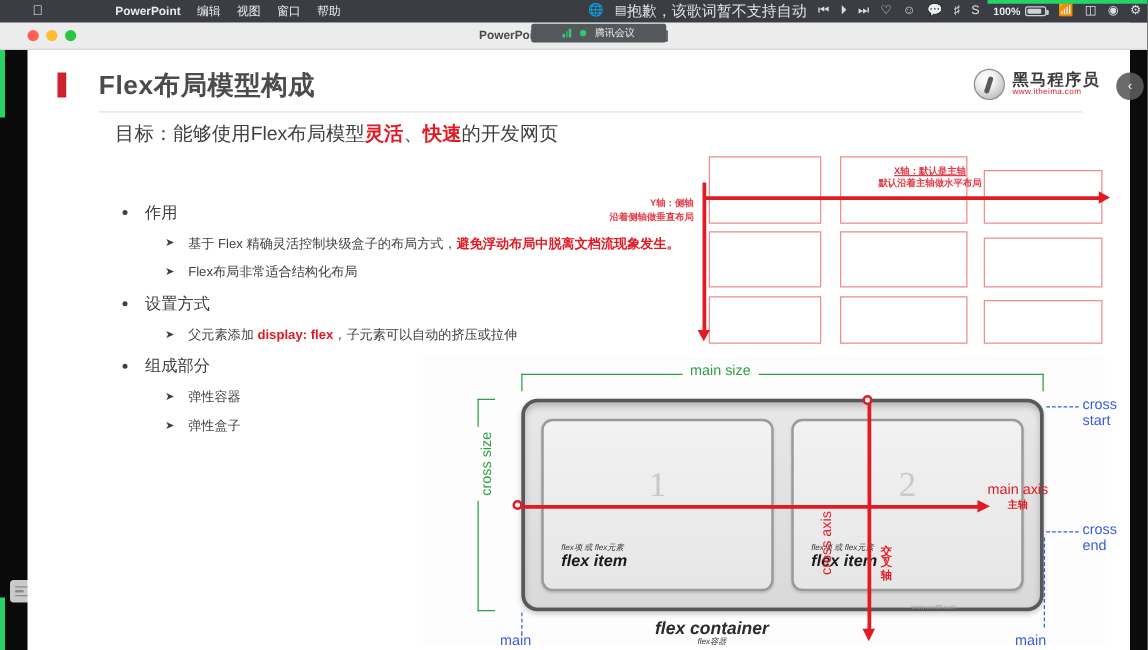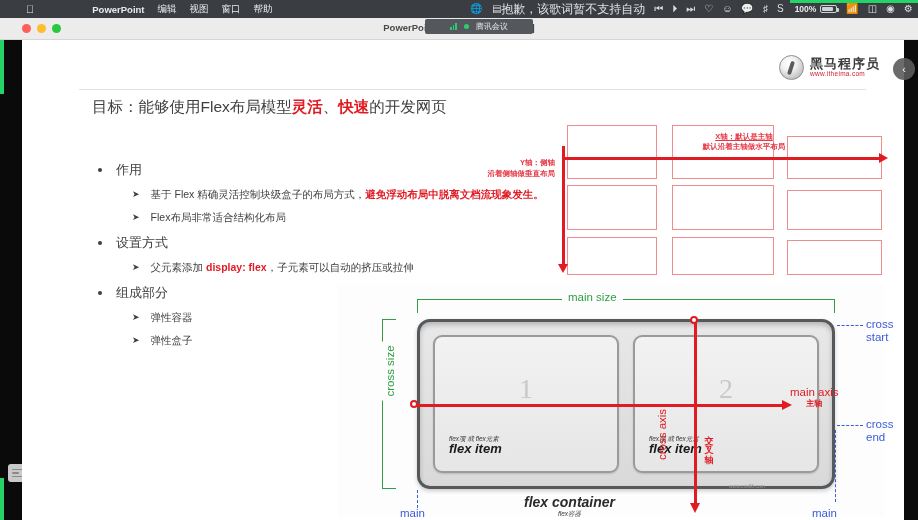--- a/index.html
+++ b/index.html
@@ -132,21 +132,21 @@
   .xarrow::after { content:""; position:absolute; right:-7px; top:-4px; border-left: 9px solid #e01b24; border-top: 5.5px solid transparent; border-bottom: 5.5px solid transparent; }
   .yarrow { position:absolute; left: 3px; top: 26px; width: 3px; height: 120px; background:#e01b24; }
   .yarrow::after { content:""; position:absolute; left:-4.5px; bottom:-7px; border-top: 9px solid #e01b24; border-left: 5.5px solid transparent; border-right: 5.5px solid transparent; }
 
   
   .flexdiagram {
     position: absolute; left: 316px; top: 244px; width: 546px; height: 232px;
     background: #fdfdfd;
   }
 
-  .mainsize-label { position:absolute; left: 208px; top: 6px; font-size: 11.5px; color:#2f9e44; background:#fdfdfd; padding: 0 6px; z-index:3;margin-left:16px;}
+  .mainsize-label { position:absolute; left: 208px; top: 6px; font-size: 11.5px; color:#2f9e44; background:#fdfdfd; padding: 0 6px; z-index:3;}
   .mainsize-bracket {
     position:absolute; left: 79px; top: 14px; width: 418px; height: 14px;
     border-top: 1.6px solid #2f9e44; border-left: 1.6px solid #2f9e44; border-right: 1.6px solid #2f9e44;
   }
   .crosssize-bracket {
     position:absolute; left: 44px; top: 34px; width: 14px; height: 170px;
     border-left: 1.6px solid #2f9e44; border-top: 1.6px solid #2f9e44; border-bottom: 1.6px solid #2f9e44;
   }
   .crosssize-label {
     position:absolute; left: 22px; top: 78px; font-size: 11.5px; color:#2f9e44;
@@ -273,20 +273,24 @@
       <i></i>
       <i></i>
       <i></i>
     </div>
 
   <div class="rightedge"></div>
   <div class="collapsebtn">‹</div>
 
   <div class="slide">
 
+    <div class="slide-title-row">
+      <div class="title-bar-red"></div>
+      <div class="slide-title">Flex布局模型构成</div>
+    </div>
     <div class="title-underline"></div>
 
     <div class="logo">
       <div class="logo-circle"></div>
       <div class="logo-text">
         <div class="cn">黑马程序员</div>
         <div class="url">www.itheima.com</div>
       </div>
     </div>
 

